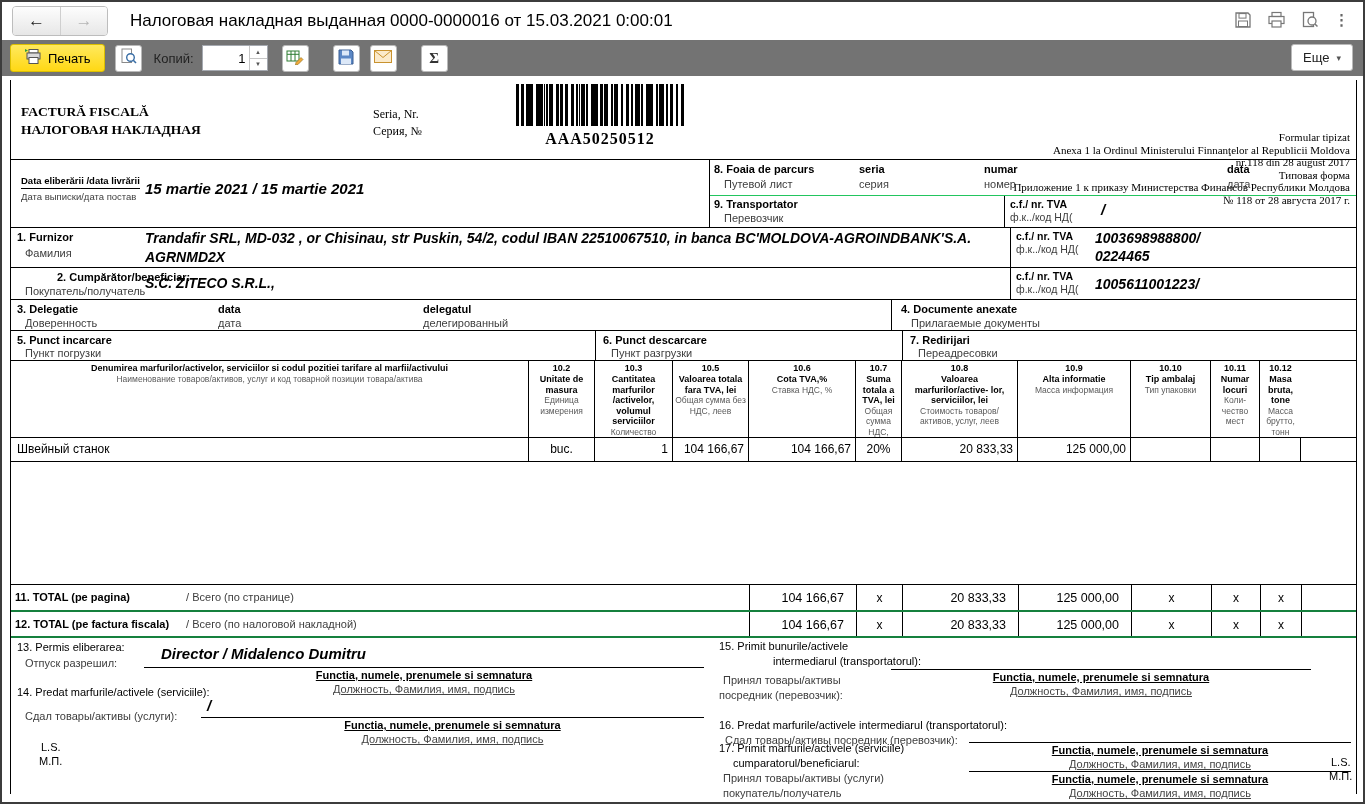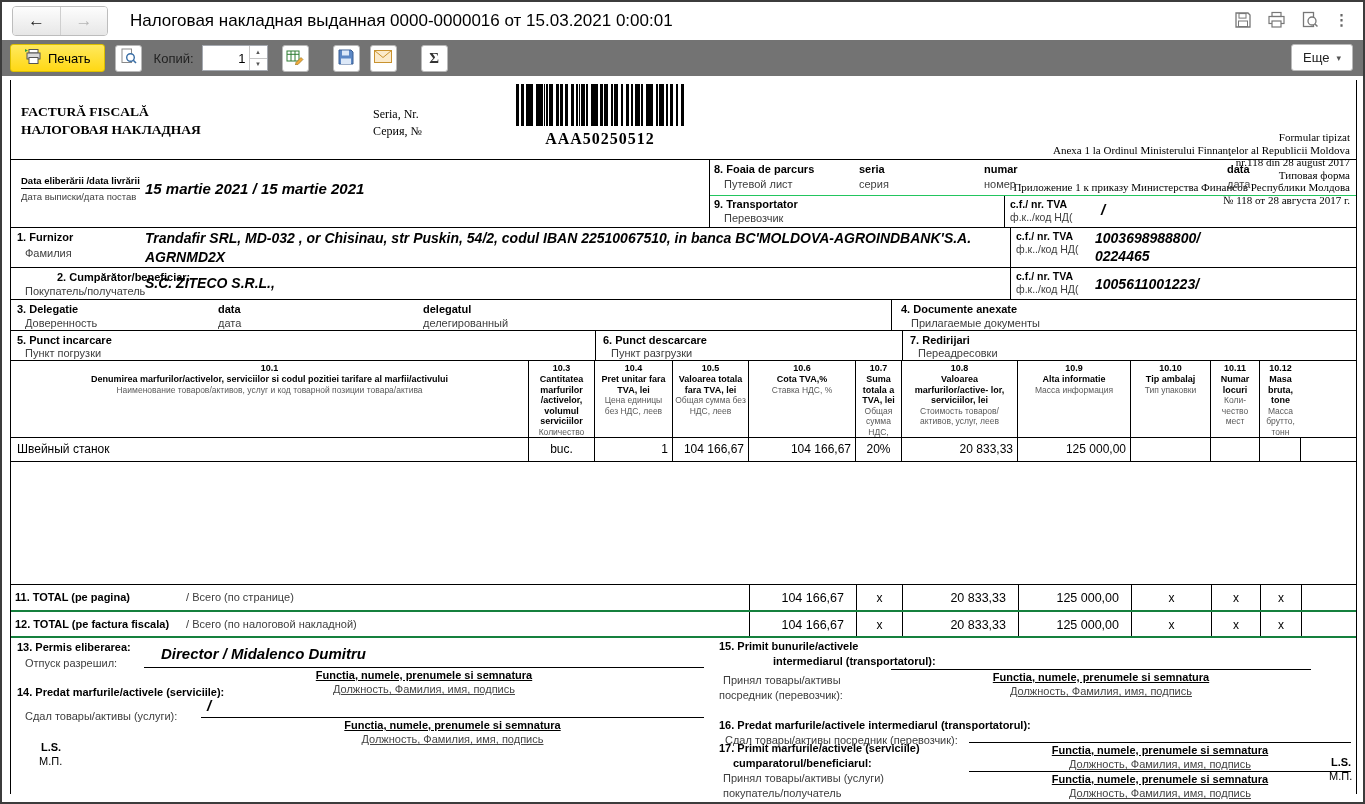--- a/index.html
+++ b/index.html
@@ -97,21 +97,21 @@
   .tot { display:grid; grid-template-columns:738px 107px 46px 116px 113px 80px 49px 41px minmax(0,1fr); border-bottom:2px solid #15803d; }
   .tot > div { border-left:1px solid #000; overflow:hidden; white-space:nowrap; }
   .tot > div:first-child { border-left:none; }
   .tot1 { height:27px; } .tot2 { height:26px; }
   .totlab { padding:6px 0 0 4px; font-size:11px; }
   .totlab .ro { display:inline-block; min-width:168px; font-weight:bold; }
   .totnum { text-align:right; padding:6px 12px 0 0; font-size:12.5px; }
   .totx { text-align:center; padding-top:6px; font-size:12px; }
 
   .r-sign { height:156px; border-bottom:none; }
-  .s-t { font-size:11px; font-weight:bold; white-space:nowrap; position:absolute; }
+  .s-t { font-size:11px; font-weight:normal; white-space:nowrap; position:absolute; }
   .s-r { font-size:11px; color:#3d3d3d; white-space:nowrap; position:absolute; }
   .sigline { position:absolute; border-top:1px solid #000; }
   .cap { position:absolute; text-align:center; font-size:11px; white-space:nowrap;text-decoration:underline; }
   .cap.b { font-weight:bold; }
   .cap.g { color:#444; font-weight:normal; }
   .bigval { position:absolute; font-size:15px; white-space:nowrap; }
 </style>
 </head>
 <body>
 
@@ -304,33 +304,32 @@
     <div class="abs b" style="left:592px; top:3px;">6. Punct descarcare</div>
     <div class="abs ru" style="left:600px; top:16px;">Пункт разгрузки</div>
     <div class="v7"></div>
     <div class="abs b" style="left:899px; top:3px;">7. Redirijari</div>
     <div class="abs ru" style="left:907px; top:16px;">Переадресовки</div>
   </div>
 
   <div class="r-thead">
     <div class="thead">
       <div>
-            <div class="num">10.1</div>
             <div class="cro">Denumirea marfurilor/activelor, serviciilor si codul pozitiei tarifare al marfii/activului</div>
             <div class="cru">Наименование товаров/активов, услуг и код товарной позиции товара/актива</div>
+          </div>
+      <div>
+            <div class="num">10.2</div>
+            <div class="cro">Unitate de masura</div>
+            <div class="cru">Единица измерения</div>
           </div>
       <div>
             <div class="num">10.3</div>
             <div class="cro">Cantitatea marfurilor /activelor, volumul serviciilor</div>
             <div class="cru">Количество товаров /активов,объем услуг</div>
-          </div>
-      <div>
-            <div class="num">10.4</div>
-            <div class="cro">Pret unitar fara TVA, lei</div>
-            <div class="cru">Цена единицы без НДС, леев</div>
           </div>
       <div>
             <div class="num">10.5</div>
             <div class="cro">Valoarea totala fara TVA, lei</div>
             <div class="cru">Общая сумма без НДС, леев</div>
           </div>
       <div>
             <div class="num">10.6</div>
             <div class="cro">Cota TVA,%</div>
             <div class="cru">Ставка НДС, %</div>

